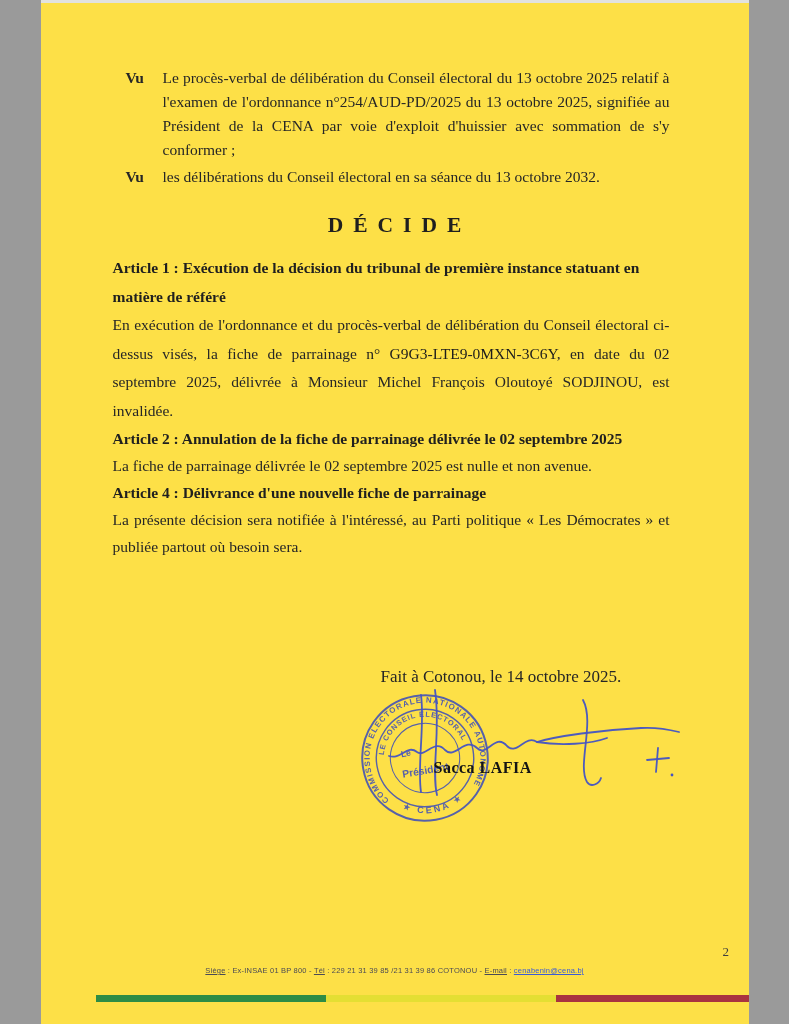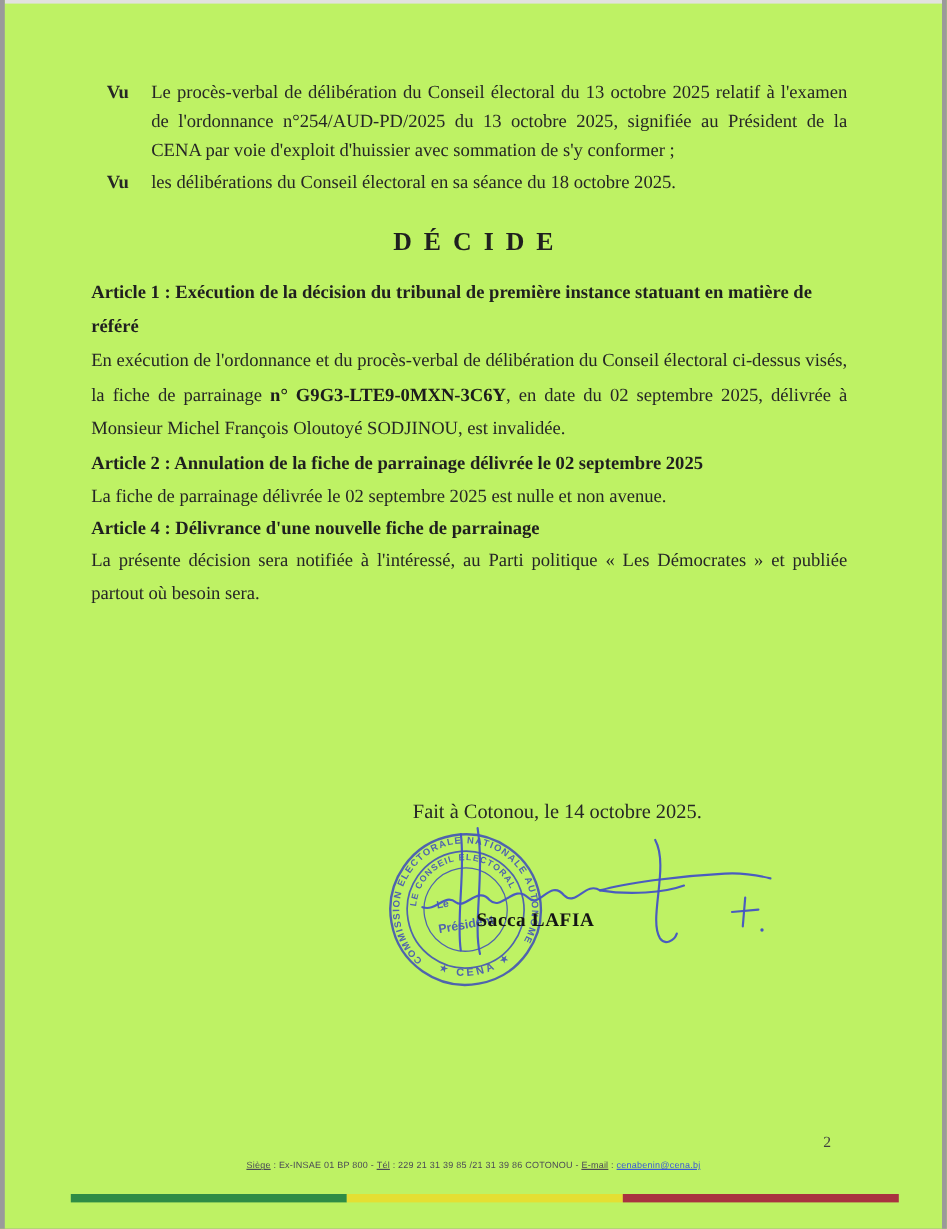--- a/index.html
+++ b/index.html
@@ -1,21 +1,21 @@
 <!DOCTYPE html>
 <html><head>
 <meta charset="utf-8">
 <style>
   html,body{margin:0;padding:0;}
   body{background:#9a9a9a;font-family:"Liberation Serif","DejaVu Serif",serif;}
   .page{
     position:relative;
-    width:781px;height:1024px;
+    width:708px;height:1024px;
     margin:0 auto;
-    background:#bef264;
+    background:#fde047;
     color:#2a2a2a;
     overflow:hidden;
   }
   .page::before{ 
     content:"";position:absolute;top:0;left:0;right:0;height:3px;background:#e2e2df;
   }
   
   .visas{padding-top:66px;}
   .visa{
     position:relative;
@@ -32,21 +32,21 @@
     font-weight:bold;font-size:21.5px;letter-spacing:10px;
     line-height:32px;color:#1f1f1f;
     text-indent:10px;
   }
   
   .articles{margin:12px 79px 0 72px;}
   .a-heading{font-weight:bold;font-size:15.5px;line-height:27px;color:#1f1f1f;text-align:left;}
   .a-body{font-size:15.5px;line-height:27px;text-align:justify;color:#262626;}
   .article-1 .a-heading{line-height:29px;}
   .article-1 .a-body{line-height:28.5px;}
-  .a-body b{font-weight:bold;color:#1c1c1c;}
+  .a-body b{font-weight:normal;color:#1c1c1c;}
   
   .dateline{
     position:absolute;left:340px;top:667px;
     font-size:17px;color:#262626;
   }
   .stamp{
     position:absolute;left:318px;top:692px;width:132px;height:132px;
   }
   .stamp svg{width:100%;height:100%;overflow:visible;}
   .ring{fill:none;stroke:#4050b8;}
@@ -85,21 +85,21 @@
 
 <div class="page">
 
   <div class="visas">
     <div class="visa">
       <span class="vu">Vu</span>
       <span>Le procès-verbal de délibération du Conseil électoral du 13 octobre 2025 relatif à l'examen de l'ordonnance n°254/AUD-PD/2025 du 13 octobre 2025, signifiée au Président de la CENA par voie d'exploit d'huissier avec sommation de s'y conformer ;</span>
     </div>
     <div class="visa">
       <span class="vu">Vu</span>
-      <span>les délibérations du Conseil électoral en sa séance du 18 octobre 2025.</span>
+      <span>les délibérations du Conseil électoral en sa séance du 13 octobre 2032.</span>
     </div>
   </div>
 
   <div class="decide">DÉCIDE</div>
 
   <div class="articles">
     <div class="article article-1">
       <div class="a-heading">Article 1 : Exécution de la décision du tribunal de première instance statuant en matière de référé</div>
       <div class="a-body"><span>En exécution de l'ordonnance et du procès-verbal de délibération du Conseil électoral ci-dessus visés, la fiche de parrainage </span><b>n° G9G3-LTE9-0MXN-3C6Y</b><span>, en date du 02 septembre 2025, délivrée à Monsieur Michel François Oloutoyé SODJINOU, est invalidée.</span></div>
     </div>

